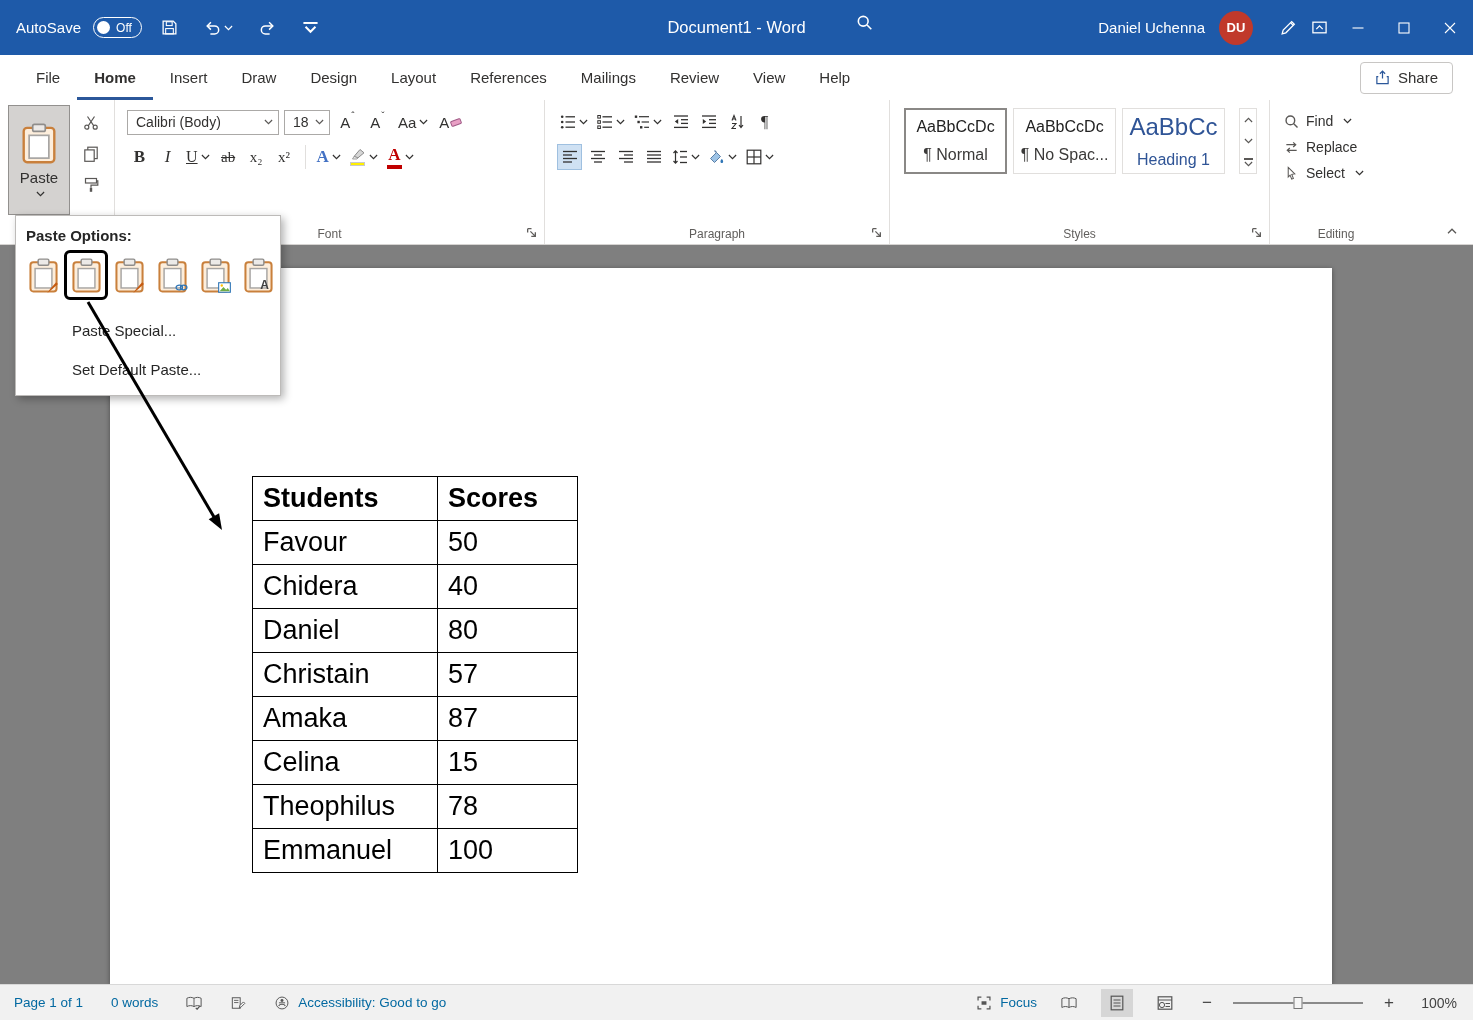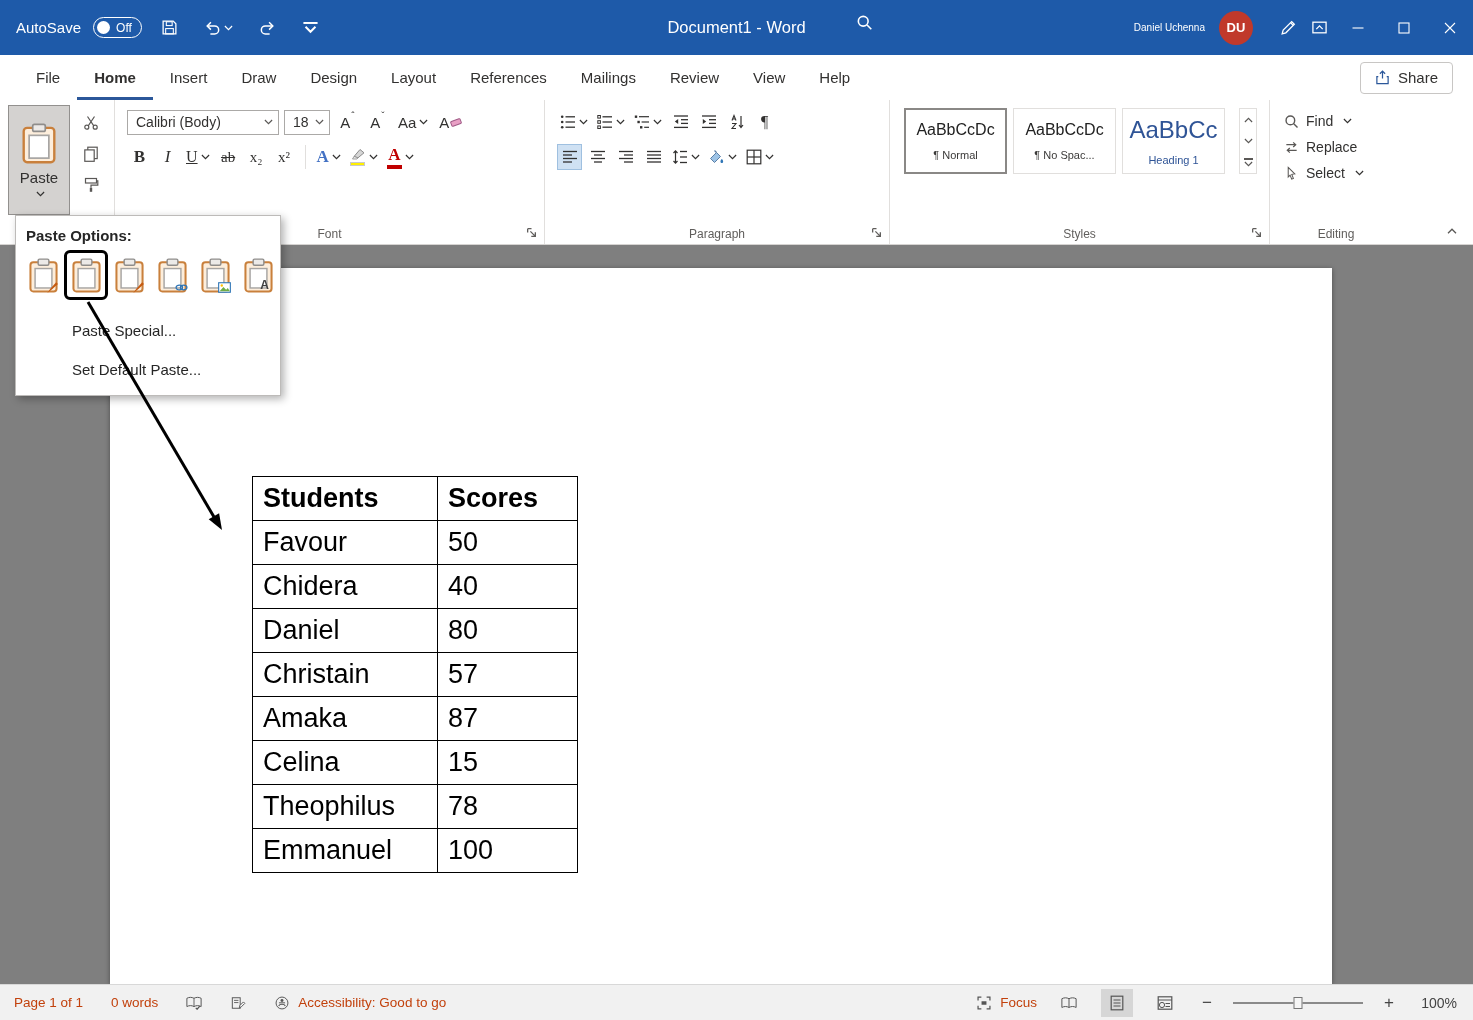--- a/index.html
+++ b/index.html
@@ -13,21 +13,21 @@
   .tb-left { display:flex; align-items:center; gap:12px; padding-left:16px; z-index:2; }
   .tb-autosave { font-size:15px; }
   .toggle { display:flex; align-items:center; gap:6px; background:transparent; border:1px solid #fff; border-radius:11px; height:21px; padding:0 9px 0 3px; color:#fff; font-size:12px; }
   .knob { width:13px; height:13px; border-radius:50%; background:#fff; display:inline-block; }
   .tbtn { background:none; border:none; color:#fff; display:flex; align-items:center; padding:6px 7px; }
   .ic16 { width:17px; height:17px; }
   .chev9 { width:9px; height:6px; margin-left:3px; }
   .tb-title { position:absolute; left:0; right:0; top:0; height:55px; display:flex; align-items:center; justify-content:center; font-size:16.5px; pointer-events:none; z-index:1; }
   .tb-search { position:absolute; left:856px; top:14px; background:none; border:none; color:#fff; z-index:2; }
   .tb-right { margin-left:auto; display:flex; align-items:center; height:100%; z-index:2; }
-  .tb-user { font-size:10px; margin-right:14px; }
+  .tb-user { font-size:15px; margin-right:14px; }
   .avatar { width:34px; height:34px; border-radius:50%; background:#c0392b; color:#fff; display:flex; align-items:center; justify-content:center; font-size:13px; font-weight:bold; margin-right:20px; }
   .winbtn { width:46px; height:55px; background:none; border:none; color:#fff; display:flex; align-items:center; justify-content:center; }
 
   
   .menubar { position:absolute; top:55px; left:0; right:0; height:45px; background:#fff; display:flex; align-items:center; }
   .tabs { display:flex; padding-left:19px; }
   .tab { padding:0 17px; font-size:15px; color:#323130; background:none; border:none; height:45px; }
   .tab.active { font-weight:bold; box-shadow: inset 0 -3px 0 #2b579a; }
   .share-btn { margin-left:auto; margin-right:20px; display:flex; align-items:center; gap:8px; border:1px solid #c8c6c4; background:#fff; border-radius:4px; height:32px; padding:0 14px; font-size:15px; color:#323130; }
   .share-btn svg { color:#2b579a; }
@@ -72,21 +72,21 @@
   .grp-paragraph { width:345px; }
   .p-row1 { position:absolute; top:9px; left:12px; display:flex; align-items:center; gap:3px; }
   .p-row2 { position:absolute; top:44px; left:12px; display:flex; align-items:center; gap:3px; }
   .pilcrow { font-size:16px; font-family:"Liberation Serif", serif; }
 
   .grp-styles { width:380px; }
   .style-cards { position:absolute; top:8px; left:14px; display:flex; gap:6px; }
   .scard { width:103px; height:66px; border:1px solid #e1dfdd; background:#fff; display:flex; flex-direction:column; align-items:center; justify-content:center; gap:10px; }
   .scard.selected { border:2px solid #8a8886; }
   .scard .prev { font-size:16px; color:#222; }
-  .scard .sname { font-size:11px; color:#3b3a39; }
+  .scard .sname { font-size:16px; color:#3b3a39; }
   .scard.heading .prev { color:#2f5496; font-size:24px; }
   .scard.heading .sname { color:#2f5496; }
   .styles-scroll { position:absolute; right:12px; top:8px; width:18px; height:66px; display:flex; flex-direction:column; border:1px solid #e1dfdd; }
   .styles-scroll button { flex:1; background:none; border:none; color:#5a5856; display:flex; align-items:center; justify-content:center; flex-direction:column; gap:1px; padding:0; }
   .styles-scroll svg { width:9px; height:6px; }
   .mbar { width:9px; height:2px; background:#5a5856; }
   .rot180 { transform:rotate(180deg); }
 
   .grp-editing { width:132px; padding-top:8px; border-right:none; }
   .edit-row { display:flex; align-items:center; gap:7px; padding:5px 0 5px 14px; font-size:14px; color:#323130; background:none; border:none; width:100%; text-align:center; }
@@ -112,21 +112,21 @@
   .page { position:absolute; left:110px; top:23px; width:1222px; height:716px; background:#fff; box-shadow:0 1px 5px rgba(0,0,0,.4); }
   .doc-table { position:absolute; left:142px; top:208px; border-collapse:collapse; font-size:27px; color:#000; }
   .doc-table th, .doc-table td { border:1px solid #000; height:44px; padding:0 8px 0 10px; text-align:left; }
   .doc-table th { font-weight:bold; }
   .doc-table .c1 { width:185px; }
   .doc-table .c2 { width:140px; }
 
   
   .statusbar { position:absolute; bottom:0; left:0; right:0; height:36px; background:#f1f1f1; border-top:1px solid #d8d8d8; display:flex; align-items:center; font-size:13.5px; color:#444; z-index:30; }
   .sb-left { display:flex; align-items:center; gap:28px; padding-left:14px; }
-  .sb-item { display:flex; align-items:center; gap:8px; background:none; border:none; font-size:13.5px; color:#c2410c; }
+  .sb-item { display:flex; align-items:center; gap:8px; background:none; border:none; font-size:13.5px; color:#0369a1; }
   .sb-item svg { width:16px; height:14px; color:#555; }
   .sb-right { margin-left:auto; display:flex; align-items:center; gap:16px; padding-right:16px; }
   .viewbtn { width:32px; height:28px; background:none; border:none; display:flex; align-items:center; justify-content:center; color:#555; }
   .viewbtn.active { background:#d6d6d6; }
   .viewbtn svg { width:16px; height:16px; }
   .zoombtn { background:none; border:none; font-size:17px; color:#444; width:20px; }
   .zslider { width:130px; height:16px; position:relative; }
   .ztrack { position:absolute; top:7px; left:0; right:0; height:2px; background:#8a8a8a; }
   .znotch { position:absolute; left:50%; top:3px; width:1px; height:10px; background:#8a8a8a; }
   .zthumb { position:absolute; left:50%; top:2px; width:9px; height:12px; background:#f6f6f6; border:1px solid #777; transform:translateX(-50%); }

